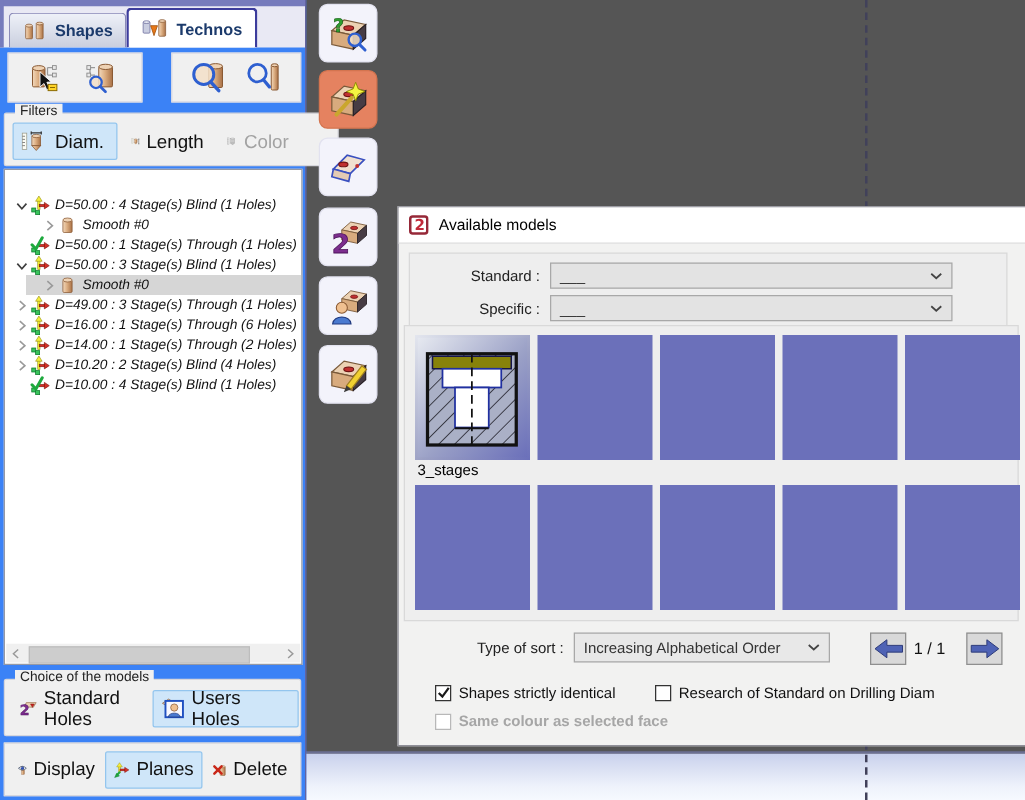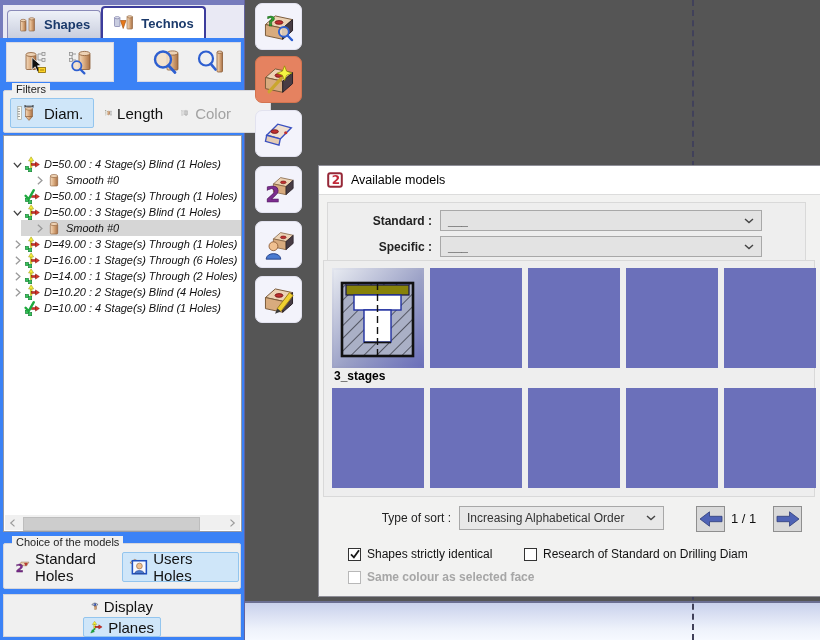--- a/index.html
+++ b/index.html
@@ -39,32 +39,32 @@
   .trow .exp{width:14px;height:14px;flex:0 0 14px;display:flex;align-items:center;justify-content:center;}
   .trow .tic{width:16px;height:16px;flex:0 0 16px;margin-right:4px;}
   .trow.sel{background:linear-gradient(90deg,#ffffff 0 17px,#d6d6d6 17px 100%);}
   .tree-inner{padding-top:20px;font-style:italic;}
   .hscroll{position:absolute;left:1px;right:1px;bottom:1px;height:15px;background:#f0f0f0;
            display:flex;align-items:center;}
   .sbarr{width:16px;height:15px;display:flex;align-items:center;justify-content:center;color:#555;font-size:10px;}
   .sbtrack{flex:1;height:15px;position:relative;}
   .sbthumb{position:absolute;left:2px;top:1.5px;height:12px;width:86%;background:#cdcdcd;border:1px solid #bdbdbd;}
   .actions{position:absolute;top:594px;left:3px;width:238px;height:43px;border:1px solid #d6d6dc;
-           box-sizing:border-box;display:flex;align-items:center;justify-content:space-between;padding:0 3px;background:#f0f0f0;flex-direction:column;}
+           box-sizing:border-box;display:flex;align-items:center;justify-content:space-between;padding:0 3px;background:#f0f0f0;}
   
   .side-toolbar{position:absolute;left:255px;top:0;width:47px;z-index:2;}
   .sbtn{position:absolute;left:0;width:47px;height:47px;border-radius:7px;background:#f3f3fb;
         border:1px solid #e2e2ef;box-sizing:border-box;display:flex;align-items:center;justify-content:center;}
   .sbtn.sel{background:#e58260;border-color:#d4744f;}
   
   .dialog{position:absolute;left:318px;top:165px;width:556px;height:432px;background:#f2f2f1;
           border:1px solid #8f8f98;box-sizing:border-box;z-index:3;}
   .dtitle{position:absolute;left:0;top:0;width:100%;height:29px;background:#fff;border-bottom:1px solid #dcdcdc;
           box-sizing:border-box;display:flex;align-items:center;gap:8px;padding-left:8px;font-size:12.5px;color:#000;}
-  .dgrp{position:absolute;background:#eeeeee;border:1px solid #d9d9d9;box-sizing:border-box;font-weight:bold;}
+  .dgrp{position:absolute;background:#eeeeee;border:1px solid #d9d9d9;box-sizing:border-box;}
   .frow{display:flex;align-items:center;position:absolute;left:0;width:100%;}
   .flab{width:104px;text-align:right;font-size:12px;color:#222;}
   .combo{display:flex;align-items:center;justify-content:space-between;background:#e3e3e3;
          border:1px solid #a8a8a8;height:21px;box-sizing:border-box;padding:0 7px;font-size:12px;color:#333;}
   .tiles-row{position:absolute;left:8px;display:flex;gap:6px;}
   .tile{width:92px;height:100px;background:#6b70ba;}
   .tile.model{background:linear-gradient(135deg,#e3e6ee 0%,#9ba0c4 55%,#6b70ba 100%);
               display:flex;align-items:center;justify-content:center;}
   .tile-label{position:absolute;font-size:12px;color:#000;}
   .pgbtn{position:absolute;width:29px;height:26px;background:#d9d9d9;border:1px solid #8f8f8f;

